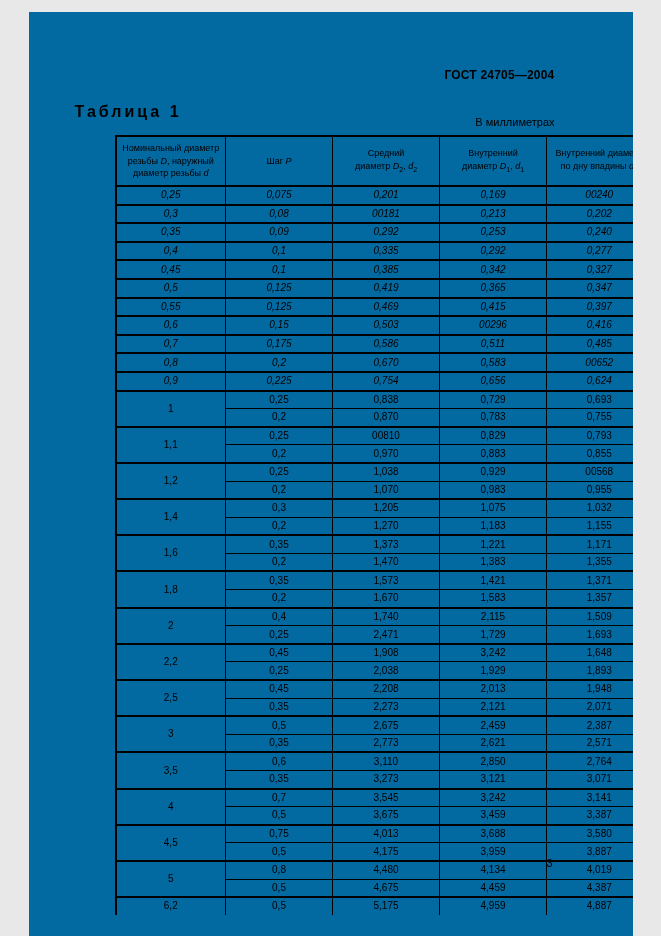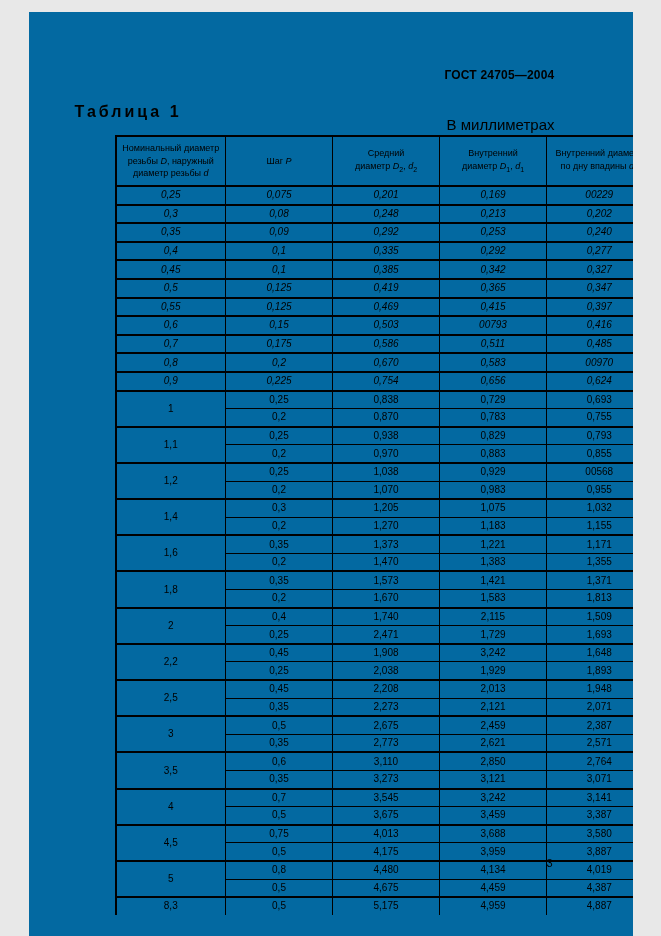--- a/index.html
+++ b/index.html
@@ -12,21 +12,21 @@
   .gost-number {
     position:absolute; top:56px; right:78px;
     font-size:12px; font-weight:bold; letter-spacing:.2px;
   }
   .table-caption {
     position:absolute; top:91px; left:46px;
     font-size:16px; letter-spacing:3px;font-weight:bold;
   }
   .units-note {
     position:absolute; top:104px; right:78px;
-    font-size:15px;
+    font-size:11px;
   }
   .table-wrap { position:absolute; left:44px; top:123px;padding-left:42px; }
   table.gtable {
     border-collapse:collapse; table-layout:fixed; width:537px;
     border:2px solid #000; border-bottom:none;
   }
   .gtable th, .gtable td {
     border-left:1px solid #000;
     text-align:center; vertical-align:middle; padding:0 2px;
   }
@@ -71,26 +71,26 @@
             <th>Внутренний<br>диаметр <i>D</i><sub>1</sub>, <i>d</i><sub>1</sub></th>
             <th>Внутренний диаметр<br>по дну впадины <i>d</i><sub>3</sub></th>
           </tr>
       </thead>
       <tbody>
           <tr class="gend it">
             <td rowspan="1" class="gend it">0,25</td>
             <td>0,075</td>
             <td>0,201</td>
             <td>0,169</td>
-            <td>00229</td>
+            <td>00240</td>
           </tr>
           <tr class="gend it">
             <td rowspan="1" class="gend it">0,3</td>
             <td>0,08</td>
-            <td>0,248</td>
+            <td>00181</td>
             <td>0,213</td>
             <td>0,202</td>
           </tr>
           <tr class="gend it">
             <td rowspan="1" class="gend it">0,35</td>
             <td>0,09</td>
             <td>0,292</td>
             <td>0,253</td>
             <td>0,240</td>
           </tr>
@@ -119,36 +119,36 @@
             <td rowspan="1" class="gend it">0,55</td>
             <td>0,125</td>
             <td>0,469</td>
             <td>0,415</td>
             <td>0,397</td>
           </tr>
           <tr class="gend it">
             <td rowspan="1" class="gend it">0,6</td>
             <td>0,15</td>
             <td>0,503</td>
-            <td>00793</td>
+            <td>00296</td>
             <td>0,416</td>
           </tr>
           <tr class="gend it">
             <td rowspan="1" class="gend it">0,7</td>
             <td>0,175</td>
             <td>0,586</td>
             <td>0,511</td>
             <td>0,485</td>
           </tr>
           <tr class="gend it">
             <td rowspan="1" class="gend it">0,8</td>
             <td>0,2</td>
             <td>0,670</td>
             <td>0,583</td>
-            <td>00970</td>
+            <td>00652</td>
           </tr>
           <tr class="gend it">
             <td rowspan="1" class="gend it">0,9</td>
             <td>0,225</td>
             <td>0,754</td>
             <td>0,656</td>
             <td>0,624</td>
           </tr>
           <tr class="mid">
             <td rowspan="2" class="gend">1</td>
@@ -159,21 +159,21 @@
           </tr>
           <tr class="gend">
             <td>0,2</td>
             <td>0,870</td>
             <td>0,783</td>
             <td>0,755</td>
           </tr>
           <tr class="mid">
             <td rowspan="2" class="gend">1,1</td>
             <td>0,25</td>
-            <td>0,938</td>
+            <td>00810</td>
             <td>0,829</td>
             <td>0,793</td>
           </tr>
           <tr class="gend">
             <td>0,2</td>
             <td>0,970</td>
             <td>0,883</td>
             <td>0,855</td>
           </tr>
           <tr class="mid">
@@ -219,21 +219,21 @@
             <td rowspan="2" class="gend">1,8</td>
             <td>0,35</td>
             <td>1,573</td>
             <td>1,421</td>
             <td>1,371</td>
           </tr>
           <tr class="gend">
             <td>0,2</td>
             <td>1,670</td>
             <td>1,583</td>
-            <td>1,813</td>
+            <td>1,357</td>
           </tr>
           <tr class="mid">
             <td rowspan="2" class="gend">2</td>
             <td>0,4</td>
             <td>1,740</td>
             <td>2,115</td>
             <td>1,509</td>
           </tr>
           <tr class="gend">
             <td>0,25</td>
@@ -326,21 +326,21 @@
             <td>4,134</td>
             <td>4,019</td>
           </tr>
           <tr class="gend">
             <td>0,5</td>
             <td>4,675</td>
             <td>4,459</td>
             <td>4,387</td>
           </tr>
           <tr class="open">
-            <td rowspan="1" class="open">8,3</td>
+            <td rowspan="1" class="open">6,2</td>
             <td>0,5</td>
             <td>5,175</td>
             <td>4,959</td>
             <td>4,887</td>
           </tr>
         </tbody>
     </table>
   </div>
 
   <div class="page-number">3</div>

